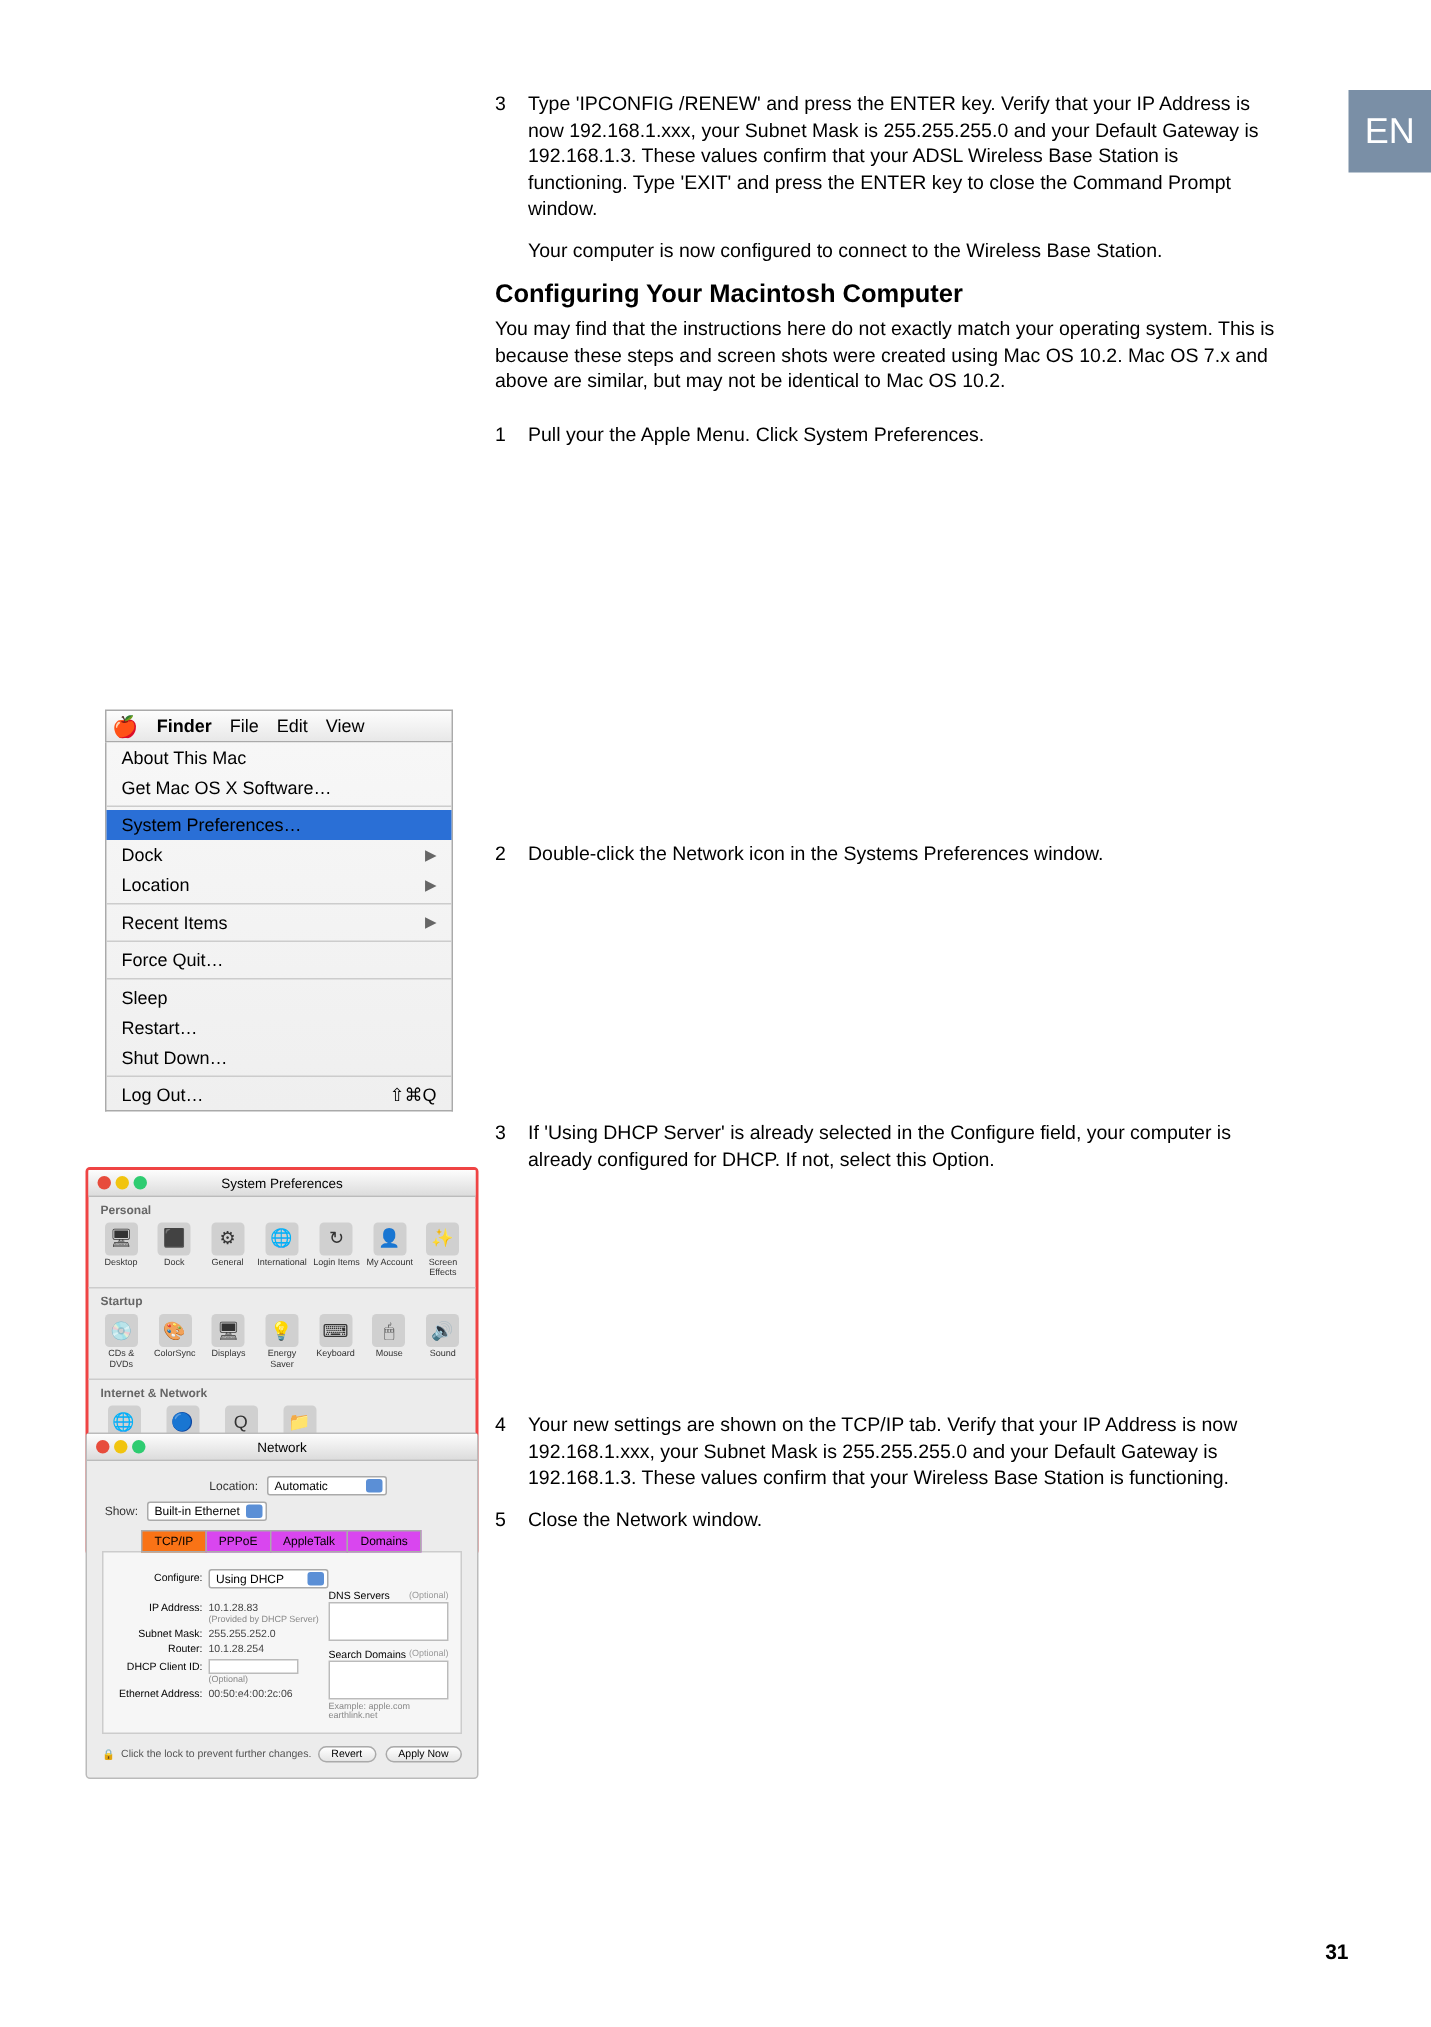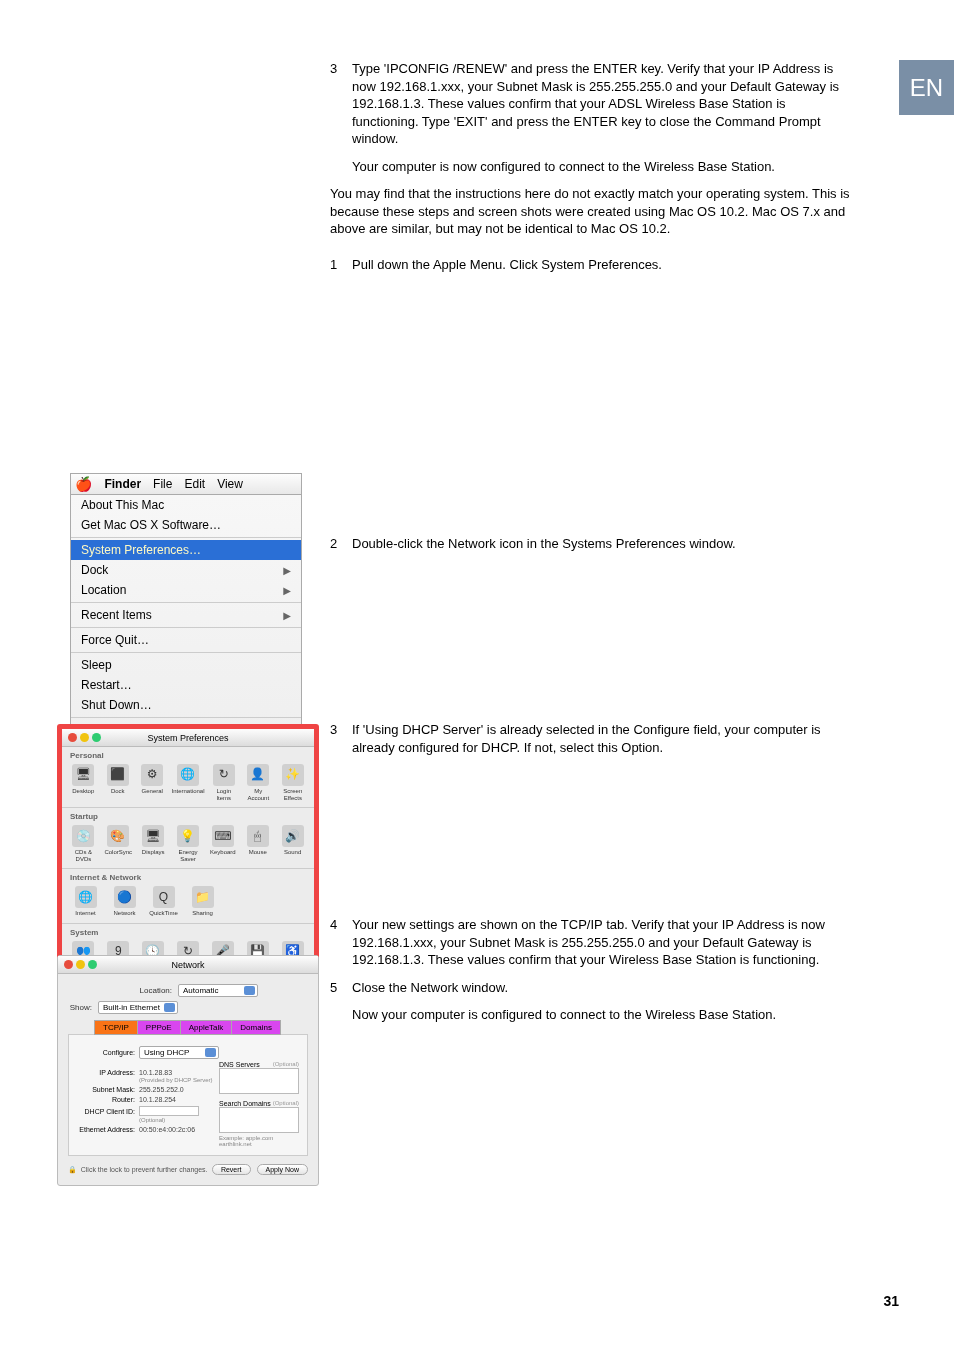--- a/index.html
+++ b/index.html
@@ -66,34 +66,34 @@
     background: linear-gradient(#f7f7f7,#efefef);
     border: 1px solid #aaa;
     border-top: none;
   }
   .mitem {
     padding: 3px 10px;
     display: flex;
     justify-content: space-between;
     align-items: center;
   }
-  .mitem.hl { background: #2a6fd6; color: #fef9c3; }
+  .mitem.hl { background: #2a6fd6; color: #000000; }
   .msep { height: 1px; background: #ccc; margin: 2px 0; }
   .tri { font-size: 10px; color: #666; }
 
   
   .fig-sp {
     position: absolute;
     left: 57px;
-    top: 724px;
+    top: 778px;
     width: 262px;
     font-family: "Lucida Grande", Arial, sans-serif;
     font-size: 8px;
     background: #ececec;
-    border: 5px solid #ef4444;
+    border: 2px solid #ef4444;
     border-radius: 3px;
   }
   .sp-title {
     height: 18px;
     background: linear-gradient(#fdfdfd,#dcdcdc);
     border-bottom: 1px solid #bbb;
     text-align: center;
     line-height: 18px;
     position: relative;
     font-size: 9px;
@@ -176,25 +176,26 @@
 
 <div class="lang-tag">EN</div>
 
 <div class="content-col">
   <div class="step-row">
     <div class="step-num">3</div>
     <div class="step-txt">Type 'IPCONFIG /RENEW' and press the ENTER key. Verify that your IP Address is now 192.168.1.xxx, your Subnet Mask is 255.255.255.0 and your Default Gateway is 192.168.1.3. These values confirm that your ADSL Wireless Base Station is functioning. Type 'EXIT' and press the ENTER key to close the Command Prompt window.</div>
   </div>
   <div class="indent">Your computer is now configured to connect to the Wireless Base Station.</div>
 
+  <div class="heading">Configuring Your Macintosh Computer</div>
   <div style="margin-bottom:10px;">You may find that the instructions here do not exactly match your operating system. This is because these steps and screen shots were created using Mac OS 10.2. Mac OS 7.x and above are similar, but may not be identical to Mac OS 10.2.</div>
 
   <div class="step-row" style="margin-top:18px;">
     <div class="step-num">1</div>
-    <div class="step-txt">Pull down the Apple Menu. Click System Preferences.</div>
+    <div class="step-txt">Pull your the Apple Menu. Click System Preferences.</div>
   </div>
 
   <div class="step-row" style="margin-top:262px;">
     <div class="step-num">2</div>
     <div class="step-txt">Double-click the Network icon in the Systems Preferences window.</div>
   </div>
 
   <div class="step-row" style="margin-top:168px;">
     <div class="step-num">3</div>
     <div class="step-txt">If 'Using DHCP Server' is already selected in the Configure field, your computer is already configured for DHCP. If not, select this Option.</div>
@@ -203,21 +204,20 @@
   <div class="step-row" style="margin-top:160px;">
     <div class="step-num">4</div>
     <div class="step-txt">Your new settings are shown on the TCP/IP tab. Verify that your IP Address is now 192.168.1.xxx, your Subnet Mask is 255.255.255.0 and your Default Gateway is 192.168.1.3. These values confirm that your Wireless Base Station is functioning.</div>
   </div>
 
   <div class="step-row">
     <div class="step-num">5</div>
     <div class="step-txt">Close the Network window.</div>
   </div>
 
-  <div class="indent">Now your computer is configured to connect to the Wireless Base Station.</div>
 </div>
 
 <div class="fig-menu">
   <div class="menubar">
     <span class="apple">🍎</span>
     <span class="first">Finder</span>
     <span>File</span>
     <span>Edit</span>
     <span>View</span>
   </div>

